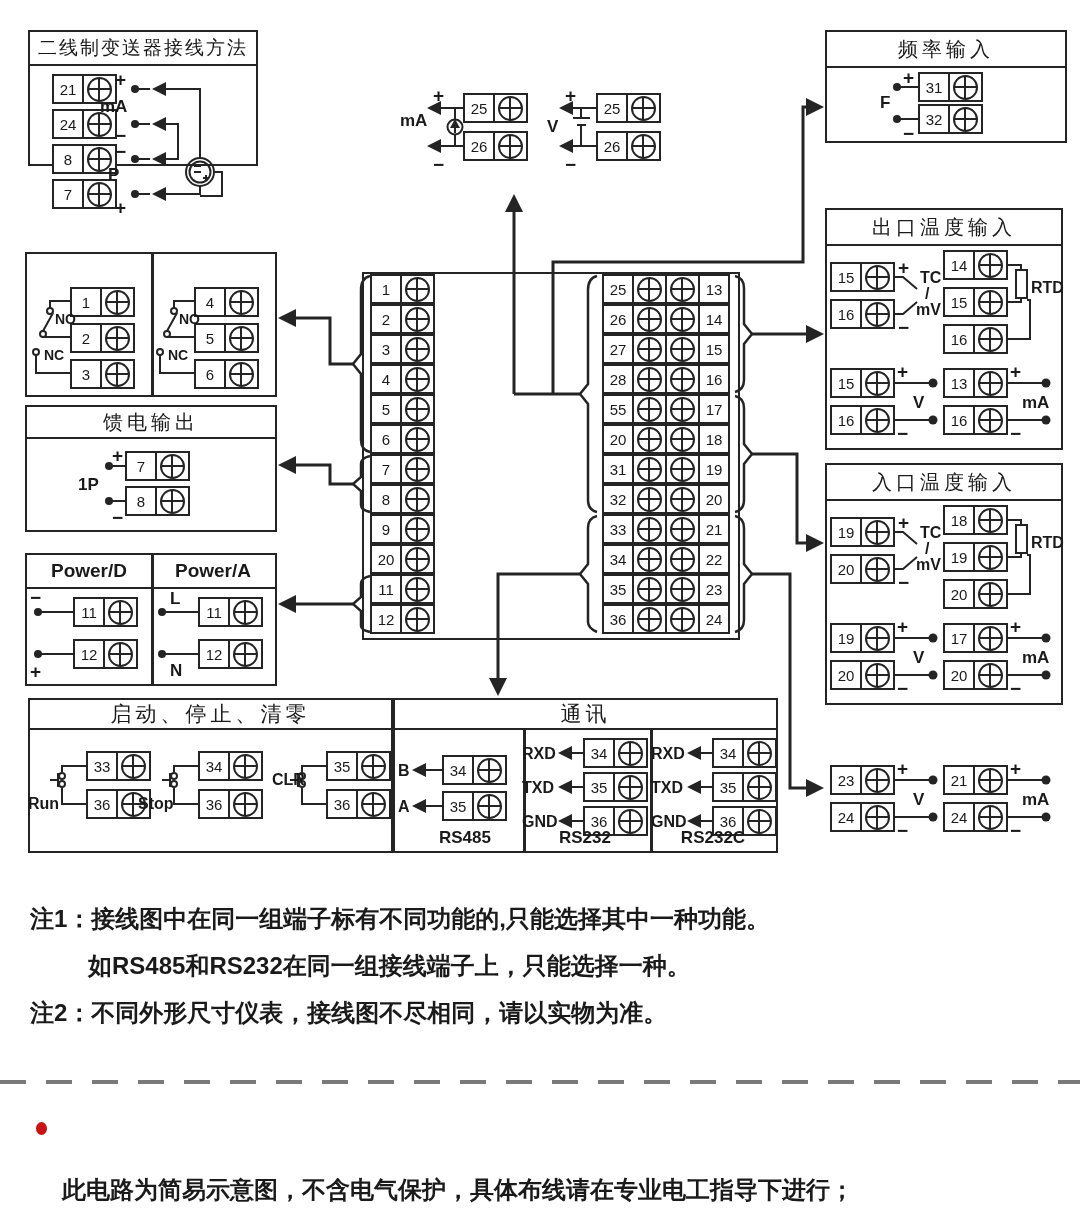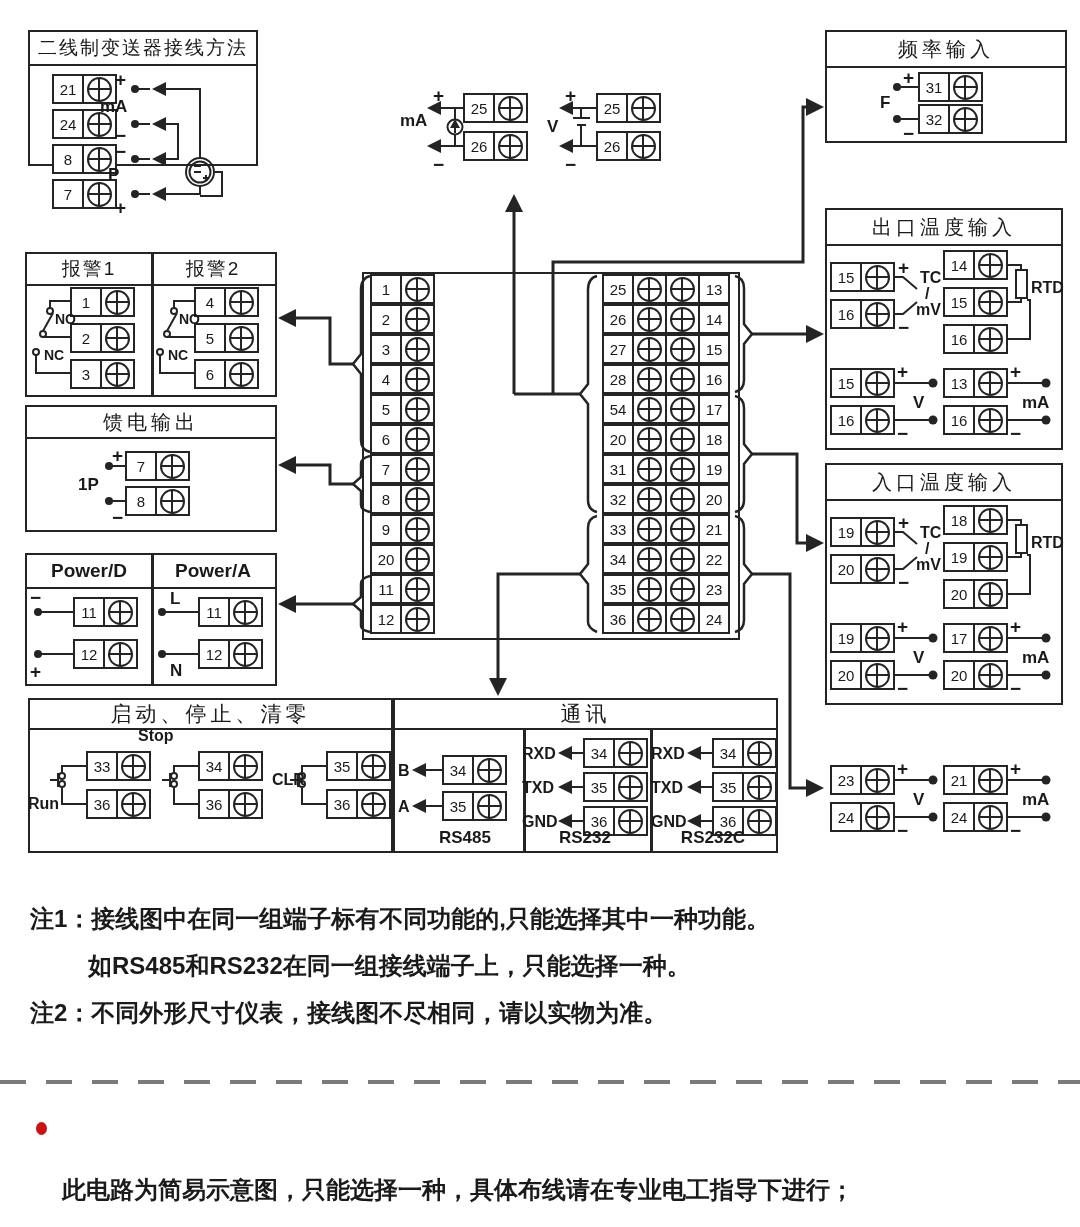--- a/index.html
+++ b/index.html
@@ -212,24 +212,20 @@
   <div class="box" style="left:28px;top:30px;width:230px;height:136px">
     <div class="btitle" style="height:32px;font-size:19px;letter-spacing:2px">二线制变送器接线方法</div>
   </div>
 
 
   <div class="box" style="left:825px;top:30px;width:242px;height:113px">
     <div class="btitle" style="height:34px">频率输入</div>
   </div>
 
   <div class="box" style="left:25px;top:252px;width:252px;height:145px">
-    <div class="btitle split" style="height:30px;font-size:19px;letter-spacing:2px">
-      <div>报警1</div>
-      <div>报警2</div>
-    </div>
     <div class="vline" style="left:124px"></div>
   </div>
 
   <div class="box" style="left:25px;top:405px;width:252px;height:127px">
     <div class="btitle" style="height:30px">馈电输出</div>
   </div>
 
   <div class="box" style="left:25px;top:553px;width:252px;height:133px">
     <div class="btitle split latin" style="height:32px">
       <div>Power/D</div>
@@ -445,21 +441,21 @@
         <span class="tscrew sep"></span>
         <span class="tnum right">15</span>
       </div>
       <div class="term">
         <span class="tnum">28</span>
         <span class="tscrew"></span>
         <span class="tscrew sep"></span>
         <span class="tnum right">16</span>
       </div>
       <div class="term">
-        <span class="tnum">54</span>
+        <span class="tnum">55</span>
         <span class="tscrew"></span>
         <span class="tscrew sep"></span>
         <span class="tnum right">17</span>
       </div>
       <div class="term">
         <span class="tnum">20</span>
         <span class="tscrew"></span>
         <span class="tscrew sep"></span>
         <span class="tnum right">18</span>
       </div>
@@ -752,36 +748,36 @@
   <span class="sym" style="left:1010px;top:679px">−</span>
 
   <span class="sym" style="left:897px;top:759px">+</span>
   <span class="lbl s17" style="left:913px;top:791px">V</span>
   <span class="sym" style="left:897px;top:821px">−</span>
   <span class="sym" style="left:1010px;top:759px">+</span>
   <span class="lbl s17" style="left:1022px;top:791px">mA</span>
   <span class="sym" style="left:1010px;top:821px">−</span>
 
   <span class="lbl" style="left:28px;top:796px">Run</span>
-  <span class="lbl" style="left:138px;top:728px">Stop</span>
+  <span class="lbl" style="left:138px;top:796px">Stop</span>
   <span class="lbl" style="left:272px;top:772px">CLR</span>
 
   <span class="lbl" style="left:398px;top:763px">B</span>
   <span class="lbl" style="left:398px;top:799px">A</span>
   <span class="cname" style="left:420px;top:828px">RS485</span>
   <span class="lbl" style="left:522px;top:746px">RXD</span>
   <span class="lbl" style="left:522px;top:780px">TXD</span>
   <span class="lbl" style="left:522px;top:814px">GND</span>
   <span class="cname" style="left:540px;top:828px">RS232</span>
   <span class="lbl" style="left:651px;top:746px">RXD</span>
   <span class="lbl" style="left:651px;top:780px">TXD</span>
   <span class="lbl" style="left:651px;top:814px">GND</span>
   <span class="cname" style="left:668px;top:828px">RS232C</span>
 
   <div class="note" style="left:30px;top:903px">注1：接线图中在同一组端子标有不同功能的,只能选择其中一种功能。</div>
   <div class="note" style="left:88px;top:950px">如RS485和RS232在同一组接线端子上，只能选择一种。</div>
   <div class="note" style="left:30px;top:997px">注2：不同外形尺寸仪表，接线图不尽相同，请以实物为准。</div>
 
   <div class="dashline" style="top:1080px"></div>
   <span class="bullet" style="left:36px;top:1122px"></span>
-  <div class="bsub" style="left:62px;top:1174px">此电路为简易示意图，只能选择一种，具体布线请在专业电工指导下进行；</div>
+  <div class="bsub" style="left:62px;top:1174px">此电路为简易示意图，不含电气保护，具体布线请在专业电工指导下进行；</div>
 
 </div>
 
 </body></html>

